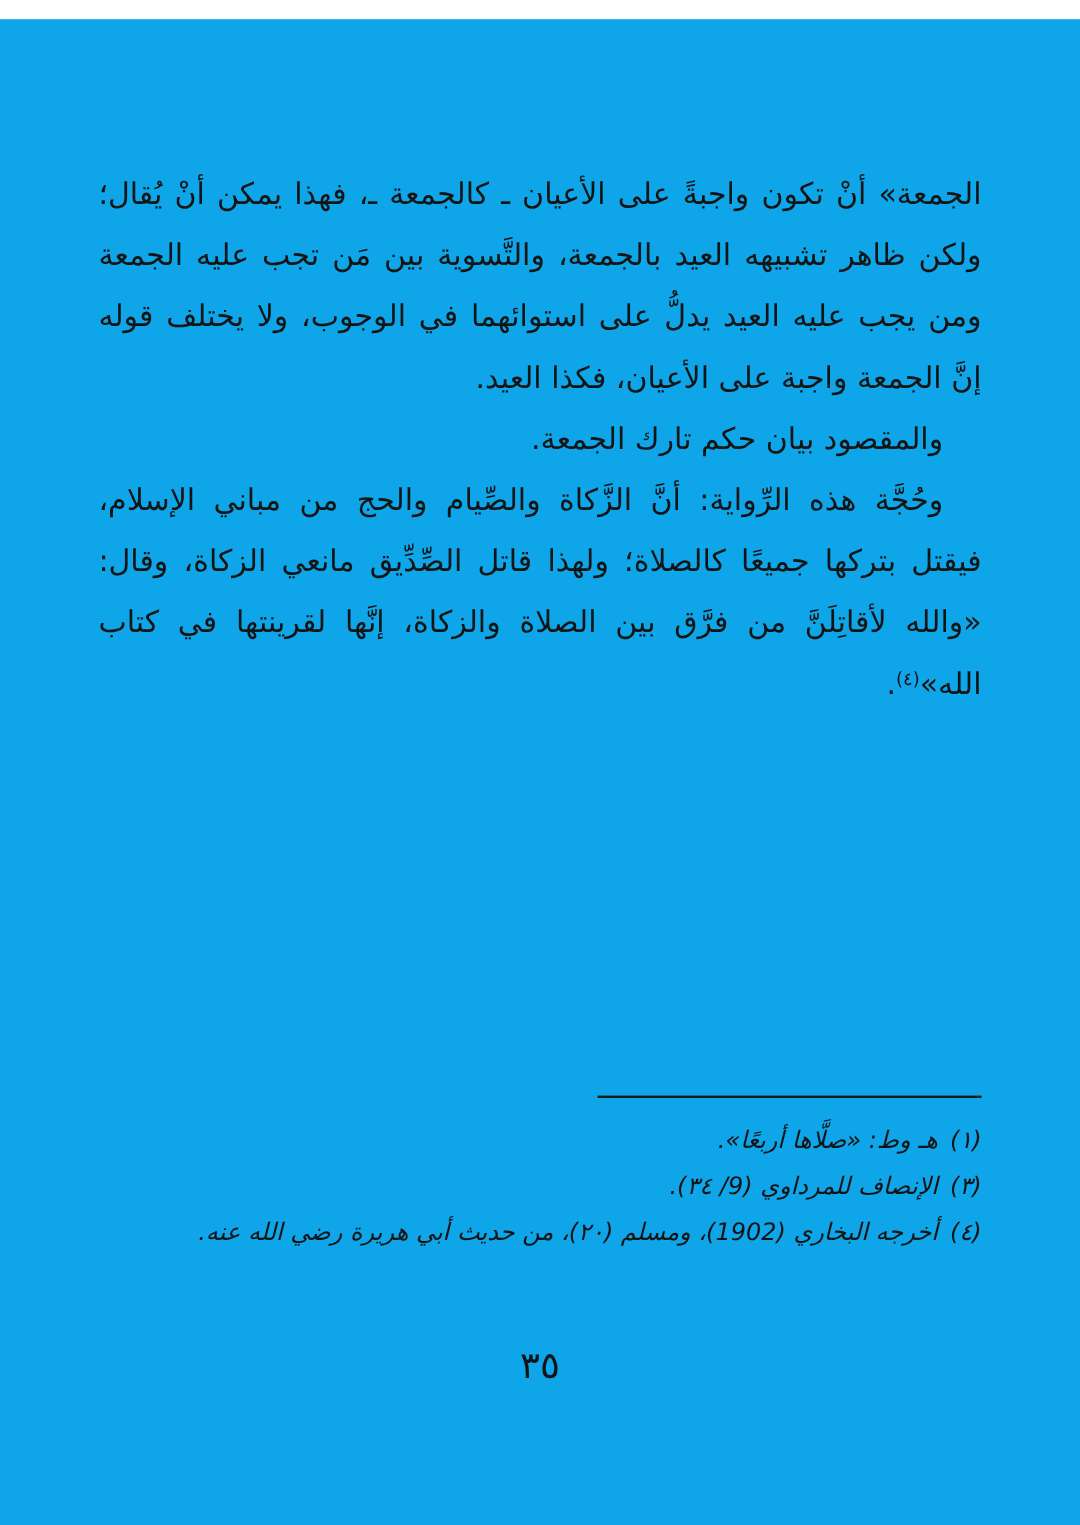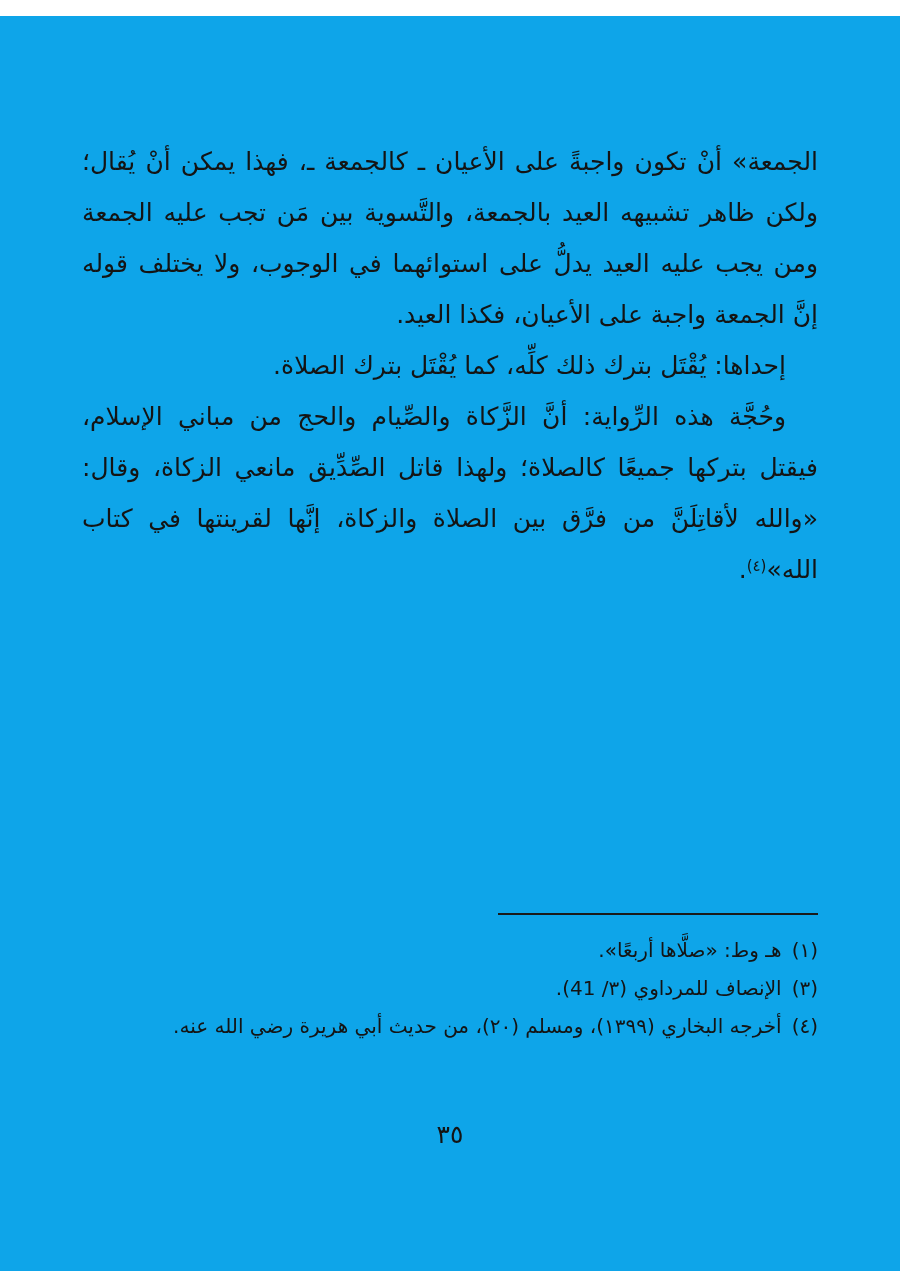--- a/index.html
+++ b/index.html
@@ -32,67 +32,68 @@
     font-size: 15px;
     vertical-align: 7px;
     line-height: 0;
   }
   .footnote-area {
     position: absolute;
     top: 897px;
     right: 82px;
     left: 82px;
     direction: rtl;
+    font-style: italic;
   }
   .separator {
     width: 320px;
     height: 0;
     border-top: 2px solid #1a1a1a;
     margin-bottom: 16px;
   }
   .fn {
     font-size: 20px;
     line-height: 38px;
     text-align: right;
   }
   .fn-marker { margin-left: 10px; }
   .page-number {
     position: absolute;
     top: 1104px;
     left: 0;
     right: 0;
     text-align: center;
-    font-size: 25px;
+    font-size: 31px;
     direction: rtl;
   }
 </style>
 </head>
 <body>
 
 <div class="page">
 
   <div class="text-block">
 
     <p class="para"><span>الجمعة» أنْ تكون واجبةً على الأعيان ـ كالجمعة ـ، فهذا يمكن أنْ يُقال؛ ولكن ظاهر تشبيهه العيد بالجمعة، والتَّسوية بين مَن تجب عليه الجمعة ومن يجب عليه العيد يدلُّ على استوائهما في الوجوب، ولا يختلف قوله إنَّ الجمعة واجبة على الأعيان، فكذا العيد.</span></p>
 
+    <p class="para ind"><span>والمقصود بيان حكم تارك الجمعة.</span></p>
 
 
 
-    <p class="para ind"><span>إحداها: يُقْتَل بترك ذلك كلِّه، كما يُقْتَل بترك الصلاة.</span></p>
 
     <p class="para ind"><span>وحُجَّة هذه الرِّواية: أنَّ الزَّكاة والصِّيام والحج من مباني الإسلام، فيقتل بتركها جميعًا كالصلاة؛ ولهذا قاتل الصِّدِّيق مانعي الزكاة، وقال: «والله لأقاتِلَنَّ من فرَّق بين الصلاة والزكاة، إنَّها لقرينتها في كتاب الله»</span><span class="sup">(٤)</span><span>.</span></p>
 
   </div>
 
   <div class="footnote-area">
     <div class="separator"></div>
 
     <div class="fn"><span class="fn-marker">(١)</span><span class="fn-text">هـ وط: «صلَّاها أربعًا».</span></div>
 
 
-    <div class="fn"><span class="fn-marker">(٣)</span><span class="fn-text">الإنصاف للمرداوي (٣/ 41).</span></div>
+    <div class="fn"><span class="fn-marker">(٣)</span><span class="fn-text">الإنصاف للمرداوي (9/ ٣٤).</span></div>
 
-    <div class="fn"><span class="fn-marker">(٤)</span><span class="fn-text">أخرجه البخاري (١٣٩٩)، ومسلم (٢٠)، من حديث أبي هريرة رضي الله عنه.</span></div>
+    <div class="fn"><span class="fn-marker">(٤)</span><span class="fn-text">أخرجه البخاري (1902)، ومسلم (٢٠)، من حديث أبي هريرة رضي الله عنه.</span></div>
   </div>
 
   <div class="page-number">٣٥</div>
 
 </div>
 
 </body></html>

